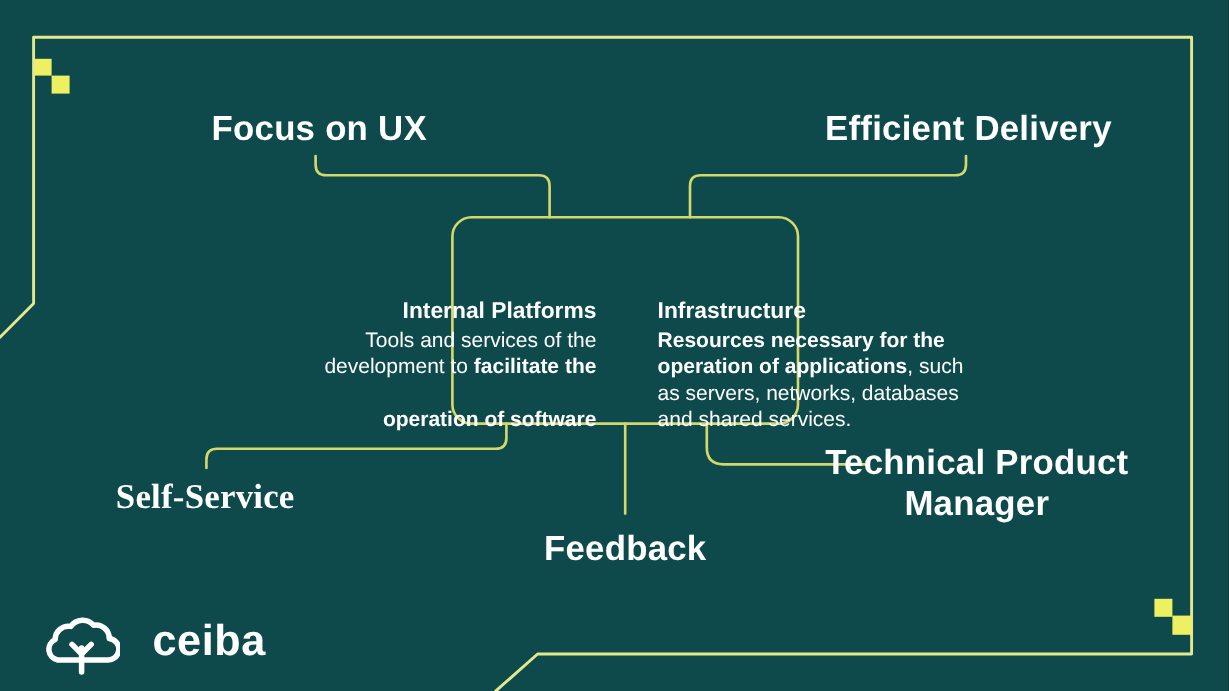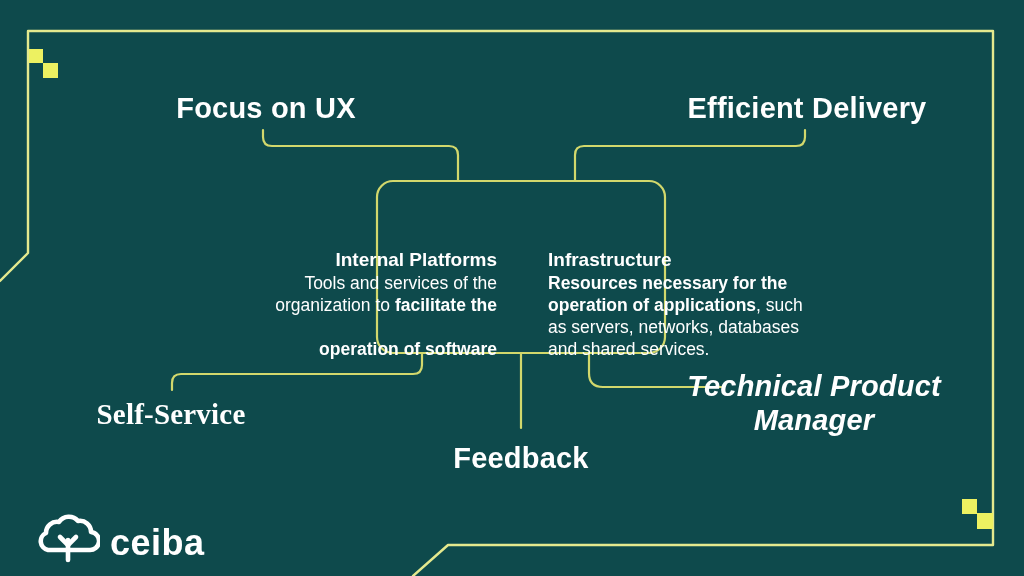--- a/index.html
+++ b/index.html
@@ -19,39 +19,39 @@
   .sq{fill:var(--accent,#edf161);}
   .node{
     position:absolute;
     font-weight:800;
     font-size:29px;
     line-height:33px;
     text-align:center;
     letter-spacing:0.2px;
     white-space:nowrap;
   }
-  .node.wrap{white-space:normal;font-style:italic;}
+  .node.wrap{white-space:normal;}
   .panel{
     position:absolute;
     font-size:17.5px;
     line-height:22px;
     white-space:nowrap;
   }
   .panel .title{
     font-weight:800;
     font-size:19px;
     line-height:24px;
   }
   .panel .body .b{font-weight:700;}
   .panel.right{text-align:right;}
   .panel.left{text-align:left;}
   .logo{
     position:absolute;
     left:36px;top:504px;
-    display:flex;align-items:flex-end;gap:10px;
+    display:flex;align-items:center;gap:27px;
   }
   .logo .wordmark{
     font-weight:700;
     font-size:36px;
     letter-spacing:0.5px;
   }
   .tree{display:block;}
   .tree path{stroke:#ffffff;stroke-width:4.6;fill:none;stroke-linecap:round;stroke-linejoin:round;}
 </style>
 </head>
@@ -82,21 +82,21 @@
   <div class="node" style="left:657px;top:92px;width:300px;">Efficient Delivery</div>
 
   <div class="node" style="left:21px;top:398px;width:300px;font-family:Liberation Serif, serif;">Self-Service</div>
 
   <div class="node" style="left:371px;top:442px;width:300px;">Feedback</div>
 
   <div class="node wrap" style="left:672px;top:369px;width:284px;line-height:34px;">Technical Product Manager</div>
 
   <div class="panel right" style="left:167px;top:212px;width:330px;margin-top:36px;">
     <div class="title">Internal Platforms</div>
-    <div class="body"><span>Tools and services of the</span><br><span>organization to </span><span class="b">facilitate the</span><br><br><span class="b">operation of software</span></div>
+    <div class="body"><span>Tools and services of the</span><br><span>development to </span><span class="b">facilitate the</span><br><br><span class="b">operation of software</span></div>
   </div>
 
   <div class="panel left" style="left:548px;top:212px;width:330px;margin-top:36px;">
     <div class="title">Infrastructure</div>
     <div class="body"><span class="b">Resources necessary for the</span><br><span class="b">operation of applications</span><span>, such</span><br><span>as servers, networks, databases</span><br><span>and shared services.</span></div>
   </div>
 
   <div class="logo">
     <svg class="tree" width="64" height="60" viewBox="0 0 64 60" aria-hidden="true">
       <path d="M12,46 a9,9 0 0 1 -2,-17 a11,11 0 0 1 13,-11 a12,12 0 0 1 19,-1 a11,11 0 0 1 13,11 a9,9 0 0 1 -2,18 z"></path>

